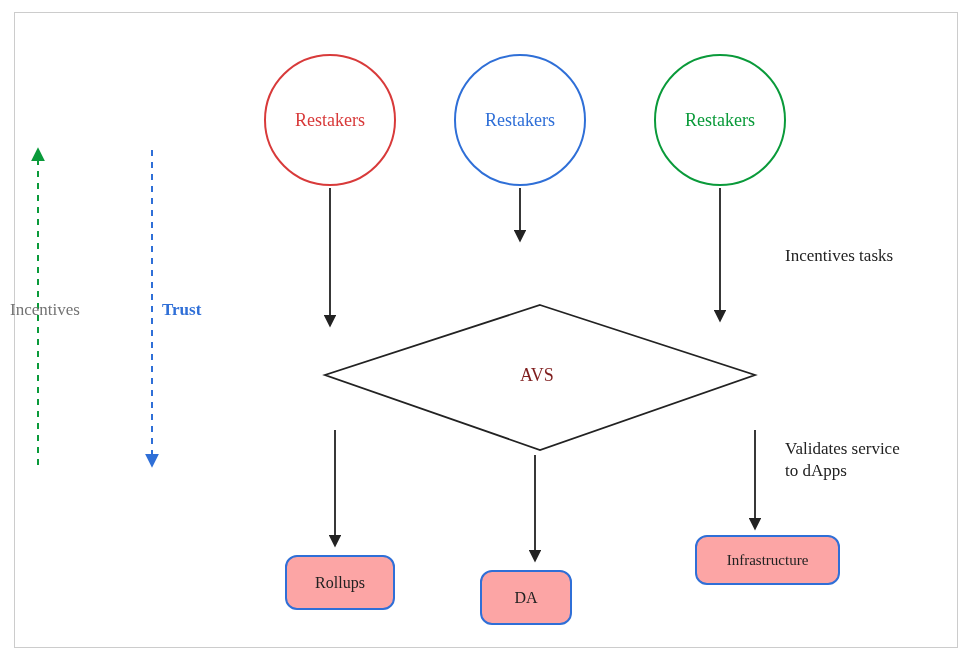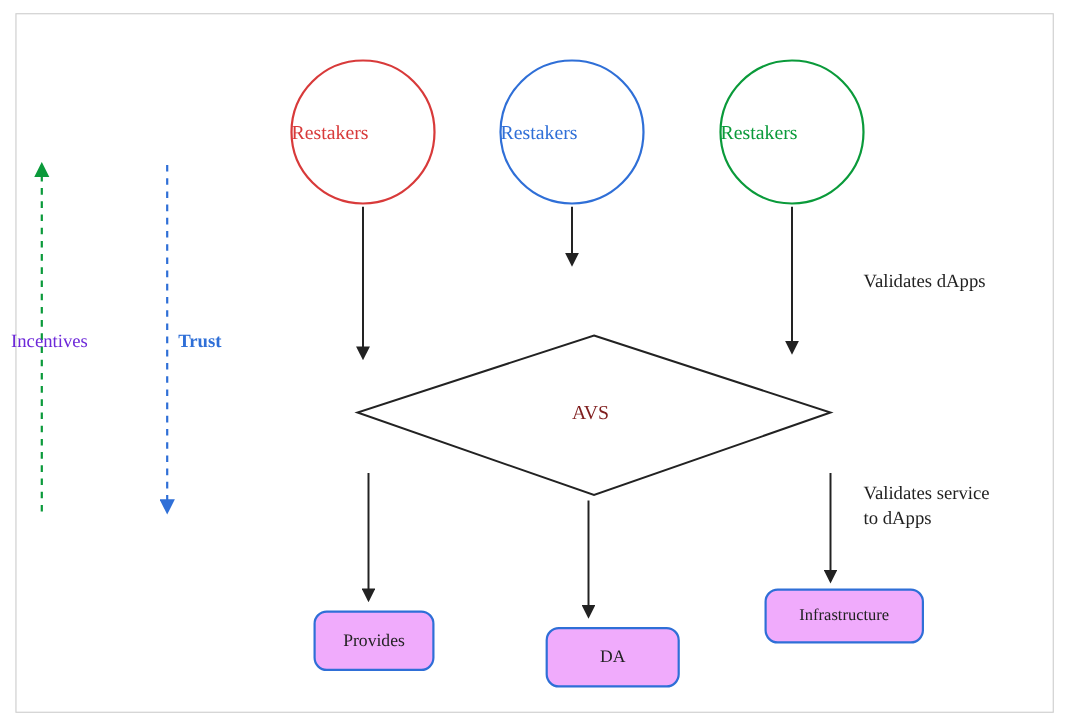--- a/index.html
+++ b/index.html
@@ -15,41 +15,42 @@
     position: absolute;
     left: 14px;
     top: 12px;
     width: 944px;
     height: 636px;
     border: 1px solid #ccc;
   }
   .circle-label {
     position: absolute;
     width: 130px;
+    text-align: center;
     font-size: 18px;
   }
   .avs-label {
     position: absolute;
     font-size: 18px;
     color: #7f1d1d;
   }
   .box {
     position: absolute;
     border: 2px solid #2f6fd7;
     border-radius: 12px;
-    background: #f0abfc;
+    background: #fca5a5;
     font-size: 16px;
     color: #222;
     display: flex;
     align-items: center;
     justify-content: center;
   }
   .side-label-green {
     position: absolute;
-    color: #6d28d9;
+    color: #737373;
     font-size: 17px;
   }
   .side-label-blue {
     position: absolute;
     color: #2f6fd7;
     font-size: 17px;
   }
   .annotation {
     position: absolute;
     color: #222;
@@ -102,27 +103,27 @@
   <line x1="152" y1="150" x2="152" y2="465" stroke="#2f6fd7" stroke-width="2" stroke-dasharray="6 6" marker-end="url(#arrow-blue)"></line>
 </svg>
 
 <div class="circle-label" style="left:265px; top:110px; color:#d83a3a;">Restakers</div>
 <div class="circle-label" style="left:455px; top:110px; color:#2f6fd7;">Restakers</div>
 <div class="circle-label" style="left:655px; top:110px; color:#0a9a3a;">Restakers</div>
 
 <div class="avs-label" style="left:520px; top:365px;">AVS</div>
 
 <div class="box" style="left:285px; top:555px; width:110px; height:55px;">
-  <span>Provides</span>
+  <span>Rollups</span>
 </div>
-<div class="box" style="left:480px; top:570px; width:122px; height:55px;margin-left:16px;">
+<div class="box" style="left:480px; top:570px; width:92px; height:55px;">
   <span>DA</span>
 </div>
 <div class="box" style="left:695px; top:535px; width:145px; height:50px; font-size:15px;">
   <span>Infrastructure</span>
 </div>
 
 <div class="side-label-green" style="left:10px; top:300px;">Incentives</div>
 <div class="side-label-blue" style="left:162px; top:300px;font-weight:bold;">Trust</div>
 
-<div class="annotation" style="left:785px; top:245px;">Validates dApps</div>
+<div class="annotation" style="left:785px; top:245px;">Incentives tasks</div>
 <div class="annotation" style="left:785px; top:438px; white-space:pre-line;">Validates service
 to dApps</div>
 
 </body></html>

